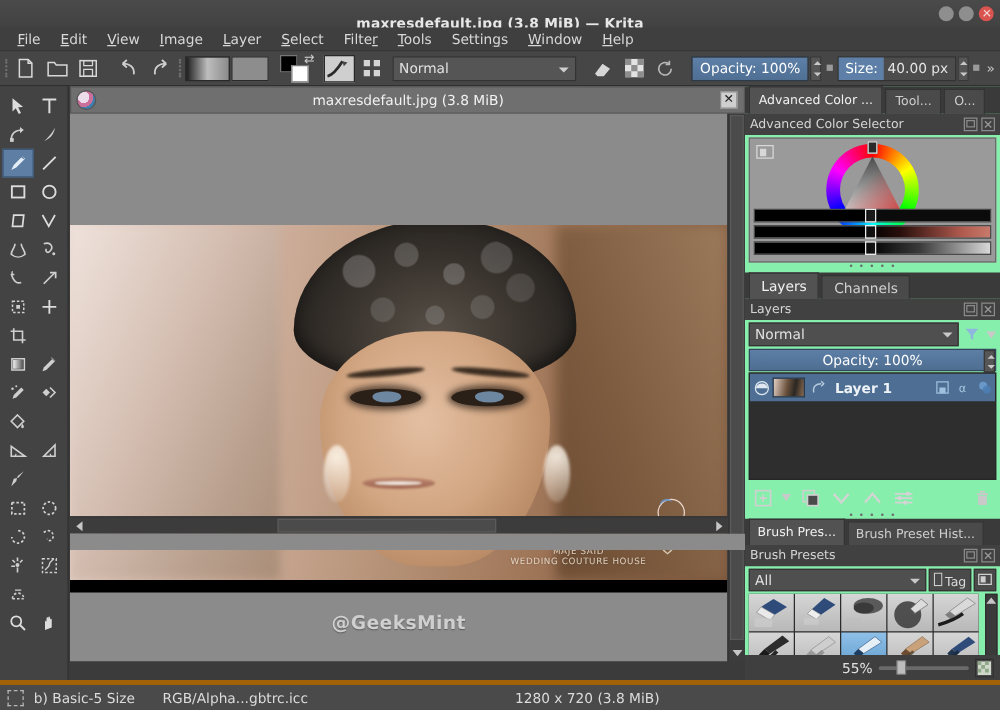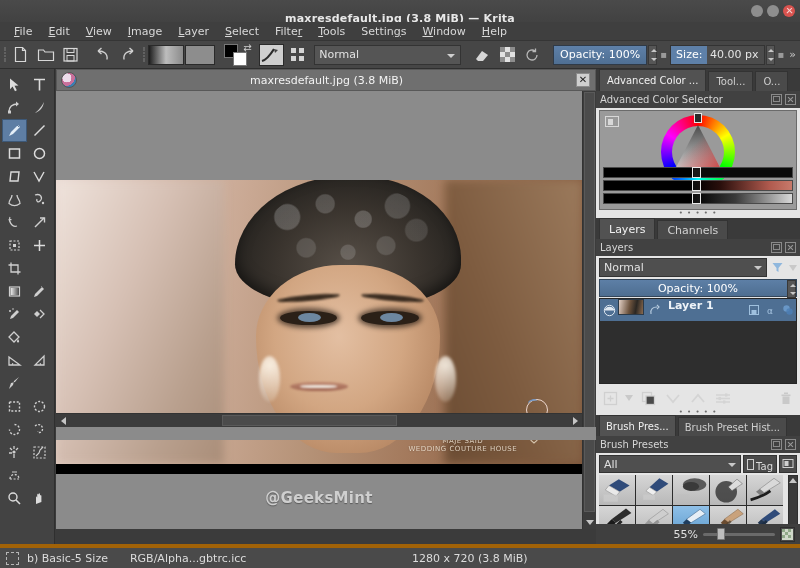--- a/index.html
+++ b/index.html
@@ -234,21 +234,21 @@
   .tri { width:0; height:0; }
   .tri.l { border-top:4px solid transparent; border-bottom:4px solid transparent; border-right:5px solid #c6c6c6; }
   .tri.r { border-top:4px solid transparent; border-bottom:4px solid transparent; border-left:5px solid #c6c6c6; }
   .tri.u { border-left:4px solid transparent; border-right:4px solid transparent; border-bottom:5px solid #c6c6c6; }
   .tri.d { border-left:4px solid transparent; border-right:4px solid transparent; border-top:5px solid #c6c6c6; }
   .canvas-bottom-strip { position:absolute; left:0; bottom:0; width:540px; height:13px;
     background:#8b8b8b; }
 
   
   .dock { position: absolute; right: 0; top: 69px; width: 204px; height: 475px;
-    background: #e5e5e5; }
+    background: #86efac; }
   .dock-tabs { display: flex; align-items: flex-end; height: 22px;
     background:#3a3a3a; padding-left:3px; }
   .dtab { height: 20px; padding: 0 7px; display:flex; align-items:center;
     font-size: 10px; color: #cdcdcd; background: #4a4a4a;
     border: 1px solid #333; border-bottom: none; margin-right: 2px; }
   .dtab.active { background: #525252; color: #f0f0f0; height: 22px; }
   .panel-header { display:flex; align-items:center; height:17px; padding: 0 4px;
     font-size:10px; color:#d5d5d5; background:#414141; }
   .panel-header .ph-title { flex:1; }
   .panel-header .ph-btn { width:11px; height:11px; margin-left:3px;
@@ -304,21 +304,21 @@
   .blend-sel .arrow { position:absolute; right:4px; top:7px;
     border-left:4px solid transparent; border-right:4px solid transparent; border-top:4px solid #c9c9c9; }
   .filter-btn { width:17px; height:19px; display:flex; align-items:center; justify-content:center; }
   .mini-arrow { width:9px; height:19px; display:flex; align-items:center; justify-content:center; }
   .op-bar { margin:0 3px; height:18px; background: linear-gradient(#5d7fa6,#4e6e91);
     border:1px solid #33465a; display:flex; align-items:center; justify-content:center;
     color:#fff; font-size:11px; position:relative; }
   .op-bar .spin { position:absolute; right:0; top:0; height:18px; }
   .layer-list { margin:1px 3px 0 3px; height:86px; background:#2e2e2e; border:1px solid #262626;
     position:relative; }
-  .layer-row { display:flex; height:22px; background:#4e6f93; }
+  .layer-row { display:flex; align-items:center; height:22px; background:#4e6f93; }
   .lr-eye { width:18px; display:flex; align-items:center; justify-content:center; }
   .lr-thumb { width:26px; height:16px; margin-right:2px;
     background: linear-gradient(100deg,#e2cfc4,#6a513c 45%,#2b2723 70%,#8a6a4f);
     border:1px solid #2b3a49; }
   .lr-lock { width:16px; display:flex; align-items:center; justify-content:center; }
   .lr-name { flex:1; font-size:11px; font-weight:bold; color:#eef3f8; padding-left:6px; }
   .lr-prop { width:17px; display:flex; align-items:center; justify-content:center; }
   .layer-toolbar { display:flex; align-items:center; height:24px; margin:2px 3px 0 3px; gap:3px; }
   .lt-btn { width:22px; height:22px; display:flex; align-items:center; justify-content:center; }
   .lt-btn.trash { margin-left:auto; }

